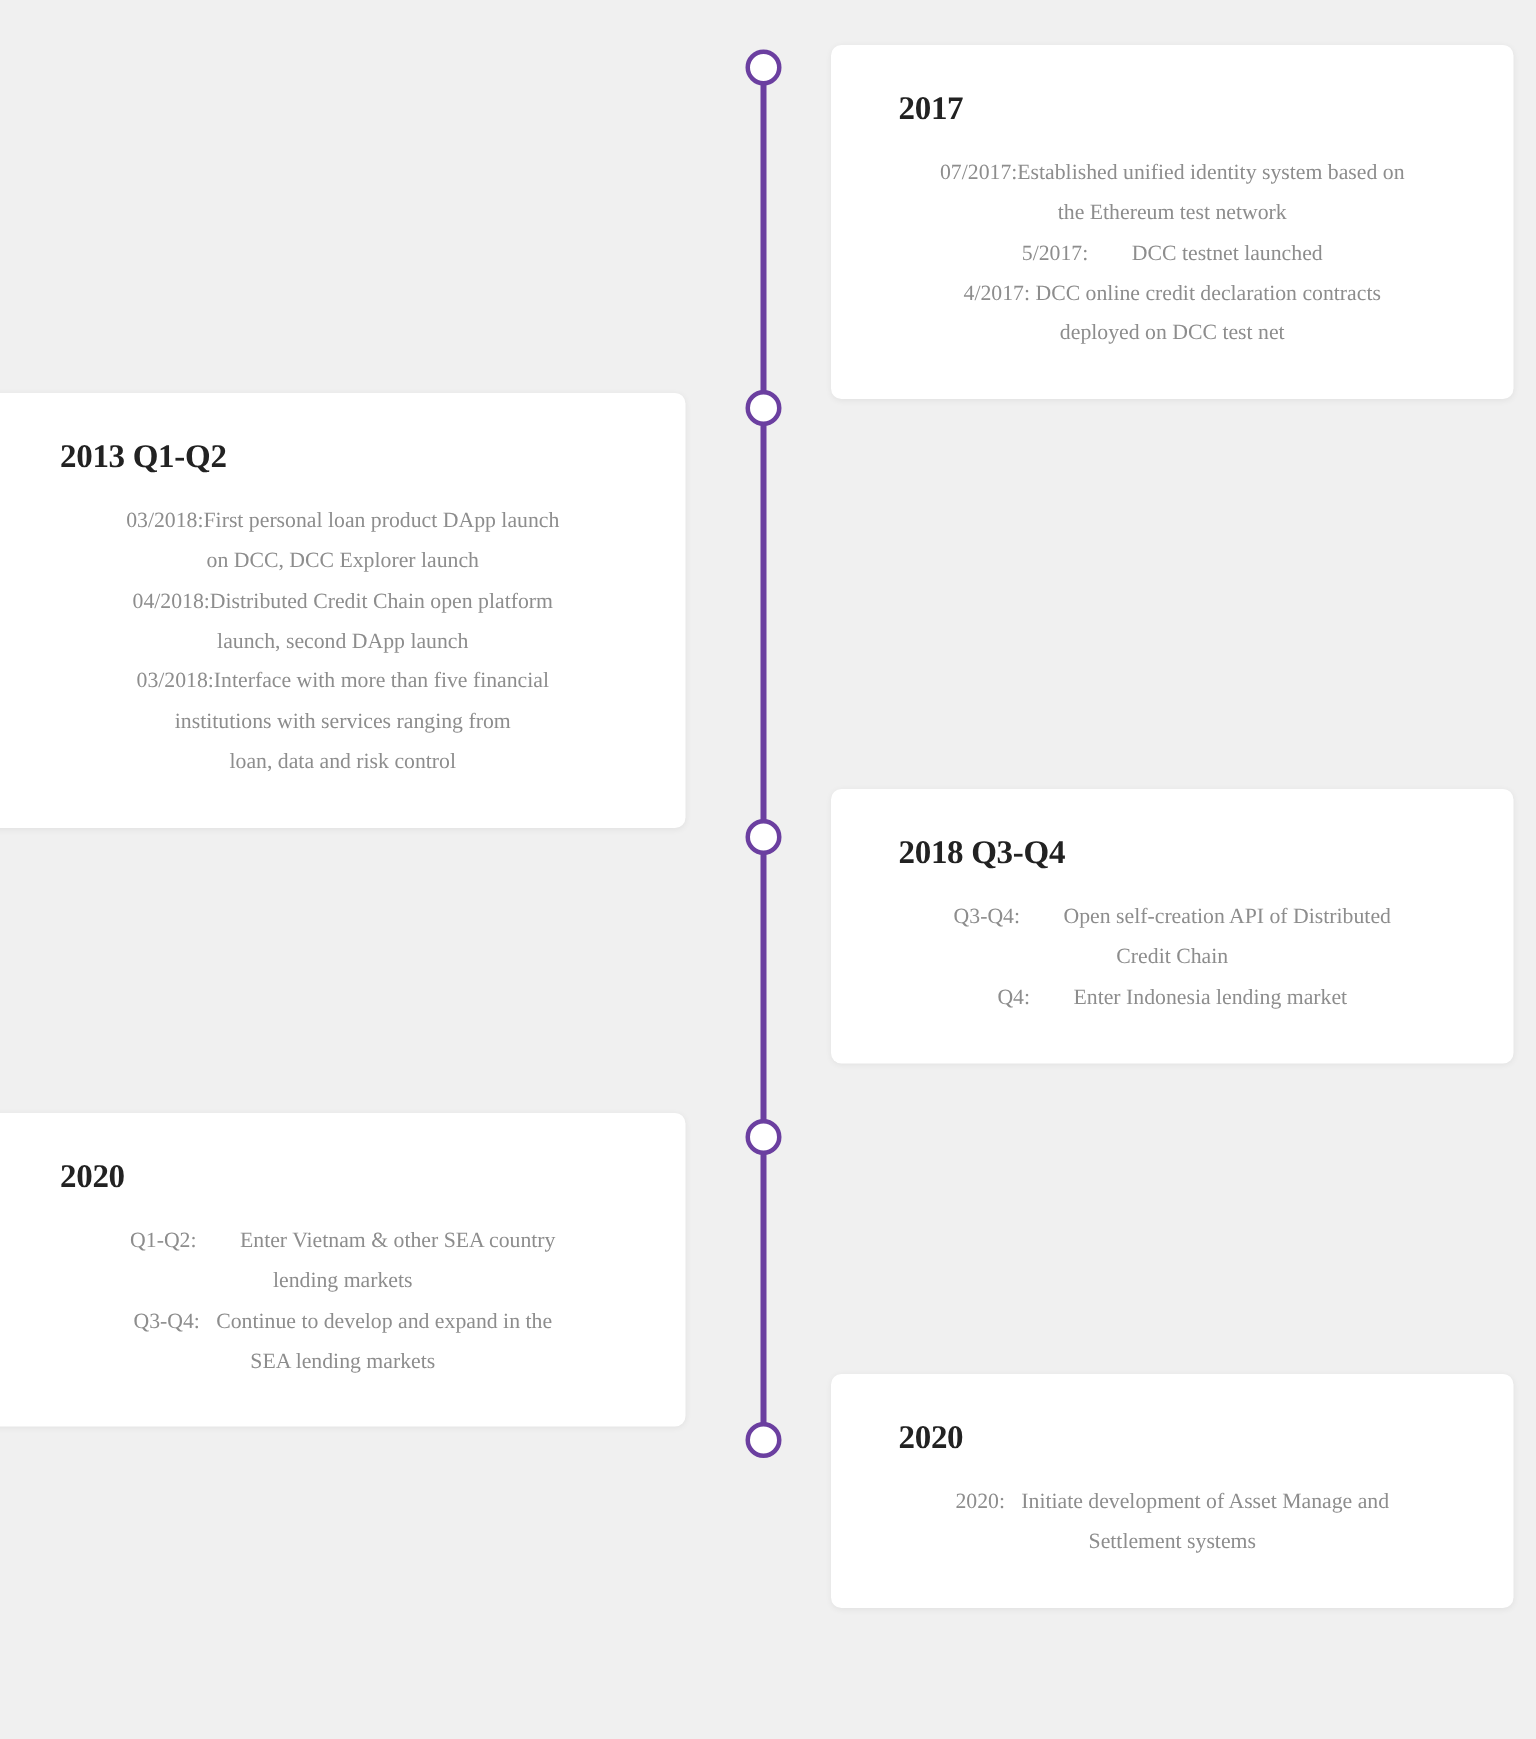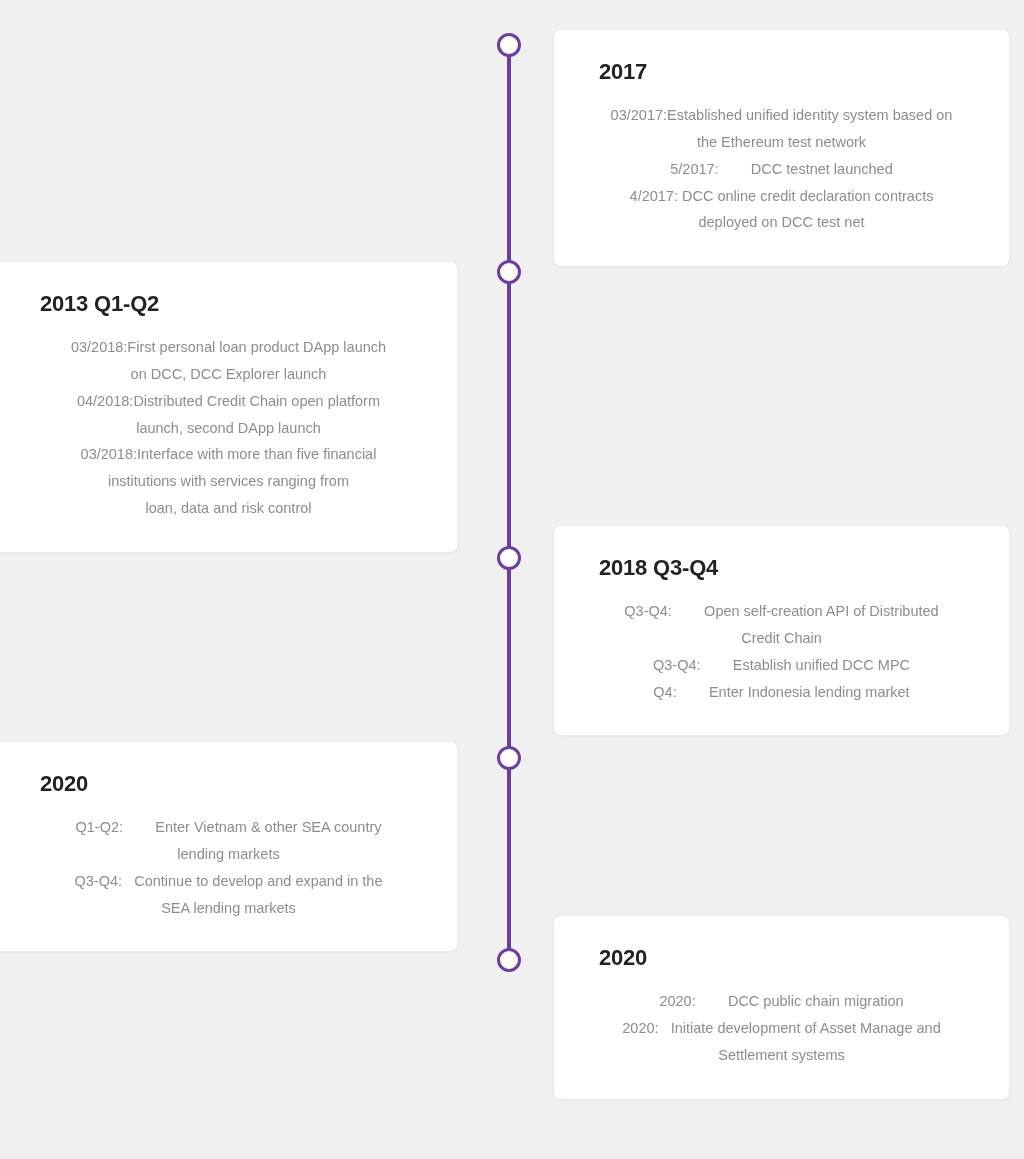--- a/index.html
+++ b/index.html
@@ -12,20 +12,21 @@
     background: #f0f0f0;
     font-family: "Liberation Sans", sans-serif;
     overflow: hidden;
     position: relative;
   }
 
   #timeline-root {
     position: relative;
     width: 828px;
     height: 1159px;
+    font-family: Liberation Serif, serif;
   }
 
   
   .axis-line {
     position: absolute;
     left: 507px;
     top: 44px;
     width: 4px;
     height: 918px;
     background: #6b3fa0;
@@ -102,21 +103,21 @@
 
   <div class="axis-node" style="top:33px;"></div>
   <div class="axis-node" style="top:260px;"></div>
   <div class="axis-node" style="top:546px;"></div>
   <div class="axis-node" style="top:746px;"></div>
   <div class="axis-node" style="top:948px;"></div>
 
   <div class="card right" style="top:30px;">
     <h2 class="card-title">2017</h2>
     <ul class="card-entries">
-      <li class="entry">03/2017:Established unified identity system based on
+      <li class="entry">07/2017:Established unified identity system based on
 the Ethereum test network</li>
       <li class="entry">5/2017:        DCC testnet launched</li>
       <li class="entry">4/2017: DCC online credit declaration contracts
 deployed on DCC test net</li>
     </ul>
   </div>
 
   <div class="card left" style="top:262px;">
     <h2 class="card-title">2013 Q1-Q2</h2>
     <ul class="card-entries">
@@ -128,37 +129,35 @@
 institutions with services ranging from
 loan, data and risk control</li>
     </ul>
   </div>
 
   <div class="card right" style="top:526px;">
     <h2 class="card-title">2018 Q3-Q4</h2>
     <ul class="card-entries">
       <li class="entry">Q3-Q4:        Open self-creation API of Distributed
 Credit Chain</li>
-      <li class="entry">Q3-Q4:        Establish unified DCC MPC</li>
       <li class="entry">Q4:        Enter Indonesia lending market</li>
     </ul>
   </div>
 
   <div class="card left" style="top:742px;">
     <h2 class="card-title">2020</h2>
     <ul class="card-entries">
       <li class="entry">Q1-Q2:        Enter Vietnam &amp; other SEA country
 lending markets</li>
       <li class="entry">Q3-Q4:   Continue to develop and expand in the
 SEA lending markets</li>
     </ul>
   </div>
 
   <div class="card right" style="top:916px;">
     <h2 class="card-title">2020</h2>
     <ul class="card-entries">
-      <li class="entry">2020:        DCC public chain migration</li>
       <li class="entry">2020:   Initiate development of Asset Manage and
 Settlement systems</li>
     </ul>
   </div>
 
 </div>
 
 </body></html>

